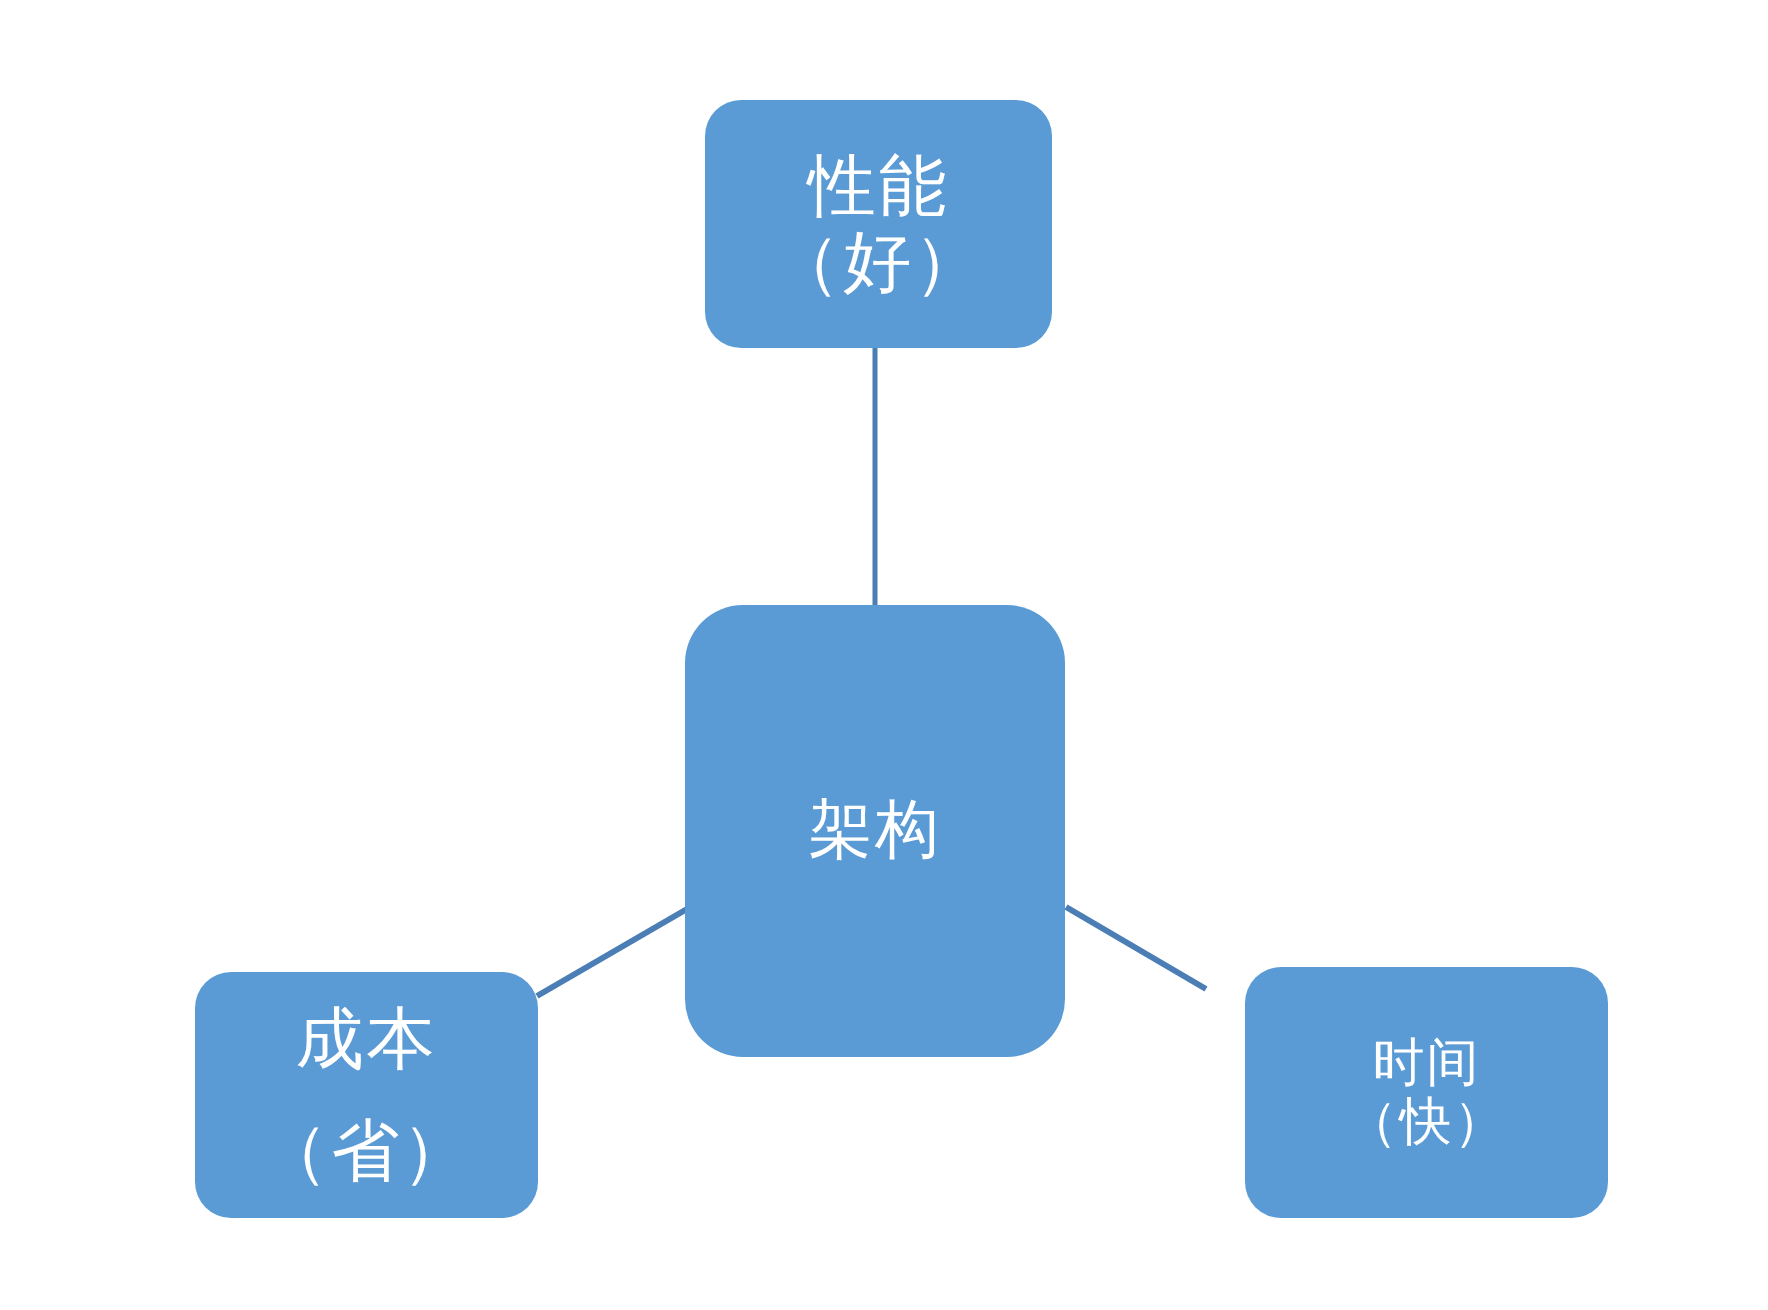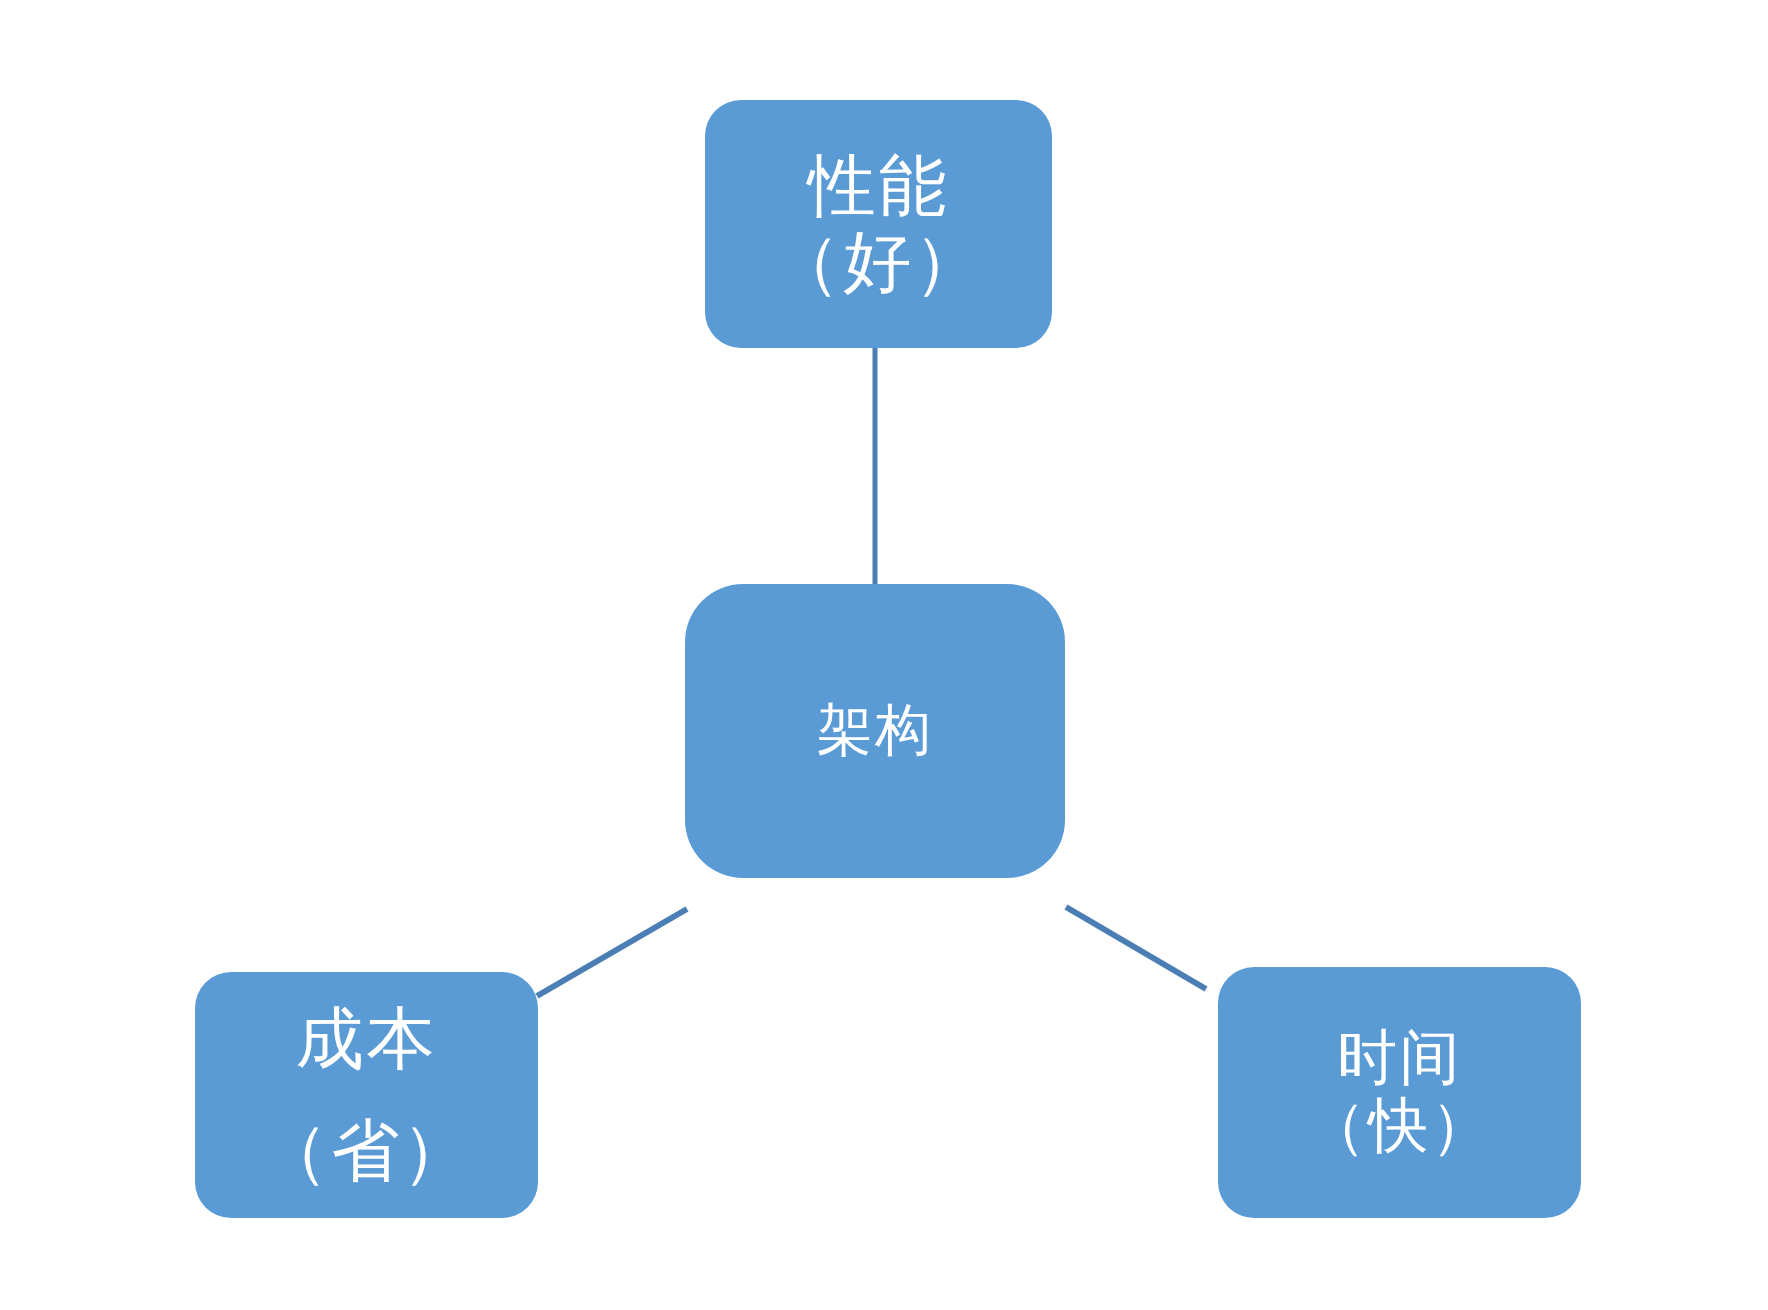--- a/index.html
+++ b/index.html
@@ -43,25 +43,25 @@
     line-height: 1.12;
     letter-spacing: 0.04em;
     font-weight: 400;
     white-space: nowrap;
     user-select: none;
   }
 
   
   #node-center {
     left: 685px;
-    top: 584px;
+    top: 605px;
     width: 380px;
-    height: 294px;
+    height: 452px;
     border-radius: 58px;
-    font-size: 56px;
+    font-size: 64px;
   }
   #node-center .line-1 { margin-bottom: 2px; }
 
   
   #node-performance {
     left: 705px;
     top: 100px;
     width: 347px;
     height: 248px;
     border-radius: 36px;
@@ -74,26 +74,26 @@
     top: 972px;
     width: 343px;
     height: 246px;
     border-radius: 36px;
     font-size: 68px;
     gap: 36px;
   }
 
   
   #node-time {
-    left: 1218px;
+    left: 1245px;
     top: 967px;
     width: 363px;
     height: 251px;
     border-radius: 36px;
-    font-size: 60px;
+    font-size: 52px;
   }
 
   .node .line-1,
   .node .line-2 {
     display: block;
   }
 </style>
 </head>
 <body>
 

